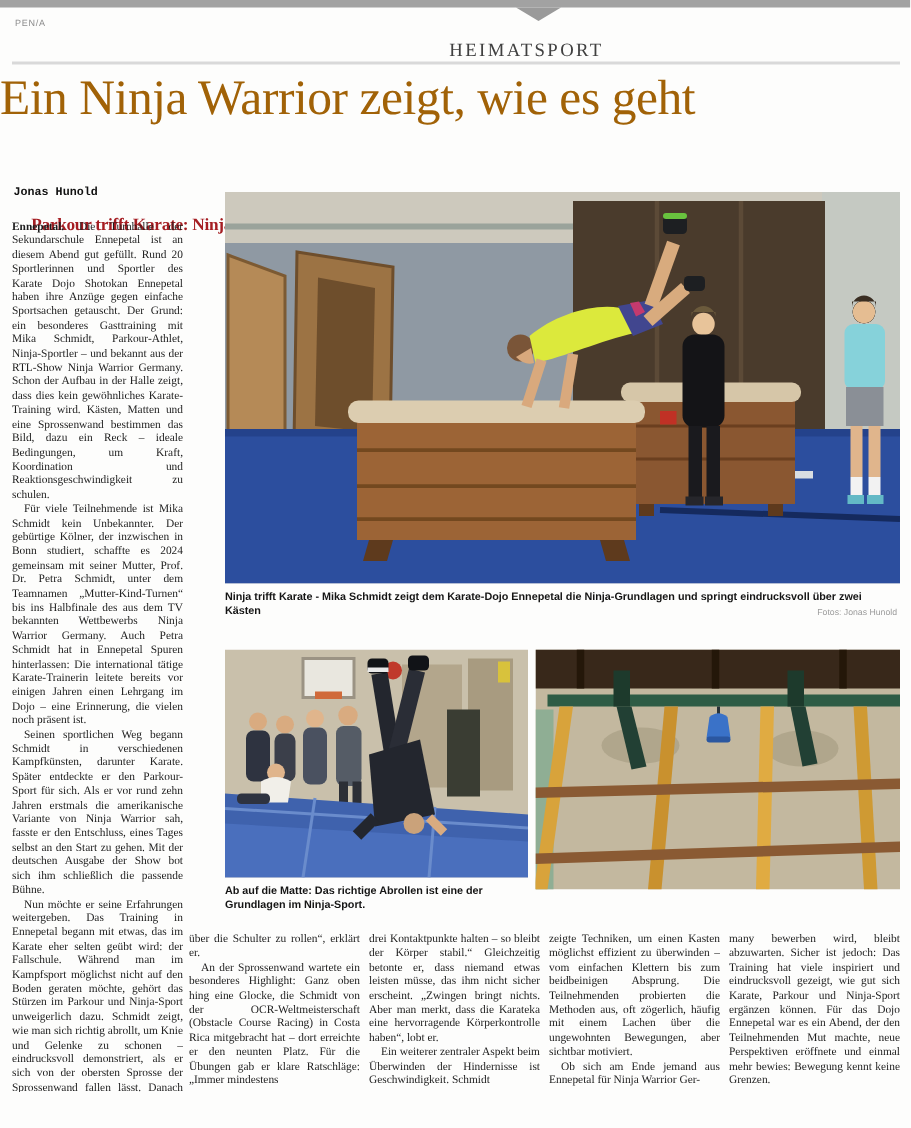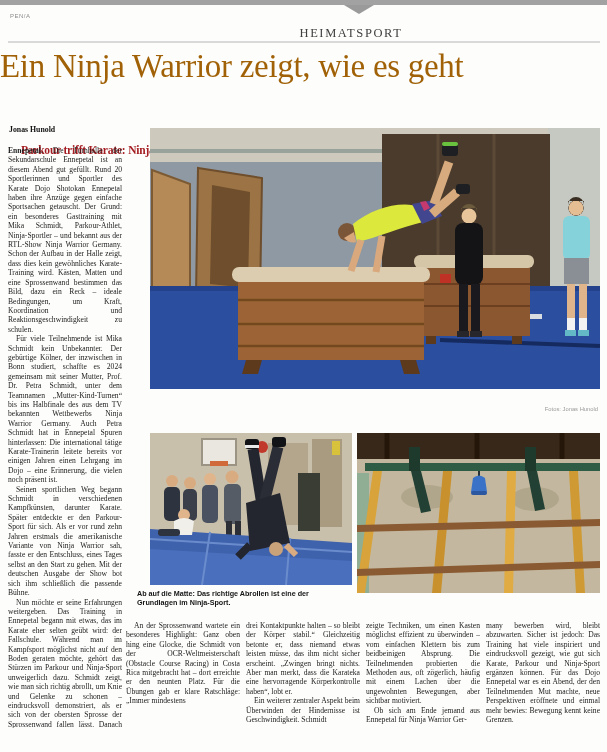--- a/index.html
+++ b/index.html
@@ -13,42 +13,42 @@
   
   .edition{position:absolute;top:13px;left:10px;font-family:"Liberation Sans",sans-serif;
            font-size:6px;color:#8d8d8d;letter-spacing:.5px;}
   .section{position:absolute;top:26px;left:351px;transform:translateX(-50%);
            font-size:12.5px;letter-spacing:1.6px;color:#404040;white-space:nowrap;}
   .rule{position:absolute;top:41px;left:8px;width:592px;border-top:2px solid #d9d9d9;}
   .headline{position:absolute;top:48px;left:0;width:607px;
             font-size:33px;letter-spacing:-.3px;color:#a16207;white-space:nowrap;}
   .subhead{position:absolute;top:100px;left:0;width:607px;text-align:center;
            font-size:11.5px;font-weight:bold;letter-spacing:-.2px;white-space:nowrap;margin-top:44px;}
-  .author{position:absolute;top:125px;left:9px;font-family:Liberation Serif, serif;
+  .author{position:absolute;top:125px;left:9px;font-family:Liberation Mono, monospace;
           font-weight:bold;font-size:7.8px;color:#111;text-align:center;}
   
   .col{position:absolute;font-size:7.6px;line-height:9.4px;text-align:justify;
        color:#1c1c1c;overflow:hidden;}
   .col p{margin:0;}
   .col p.ind{text-indent:8px;}
   #col1{left:8px;top:146px;width:114px;height:582px;}
   #col2{left:126px;top:621px;width:114px;height:127px;}
   #col3{left:246px;top:621px;width:114px;height:127px;}
   #col4{left:366px;top:621px;width:114px;height:127px;}
   #col5{left:486px;top:621px;width:114px;height:127px;}
   
   .photo{position:absolute;display:block;}
   .photo svg{display:block;width:100%;height:100%;}
   #photo-main{left:150px;top:128px;width:450px;height:261px;}
   #photo-mat{left:150px;top:433px;width:202px;height:152px;}
   #photo-bell{left:357px;top:433px;width:243px;height:160px;}
   .caption{position:absolute;font-family:"Liberation Sans",sans-serif;font-weight:bold;
            font-size:7.2px;line-height:9.2px;color:#151515;text-align:left;}
   #caption-main{left:150px;top:393px;width:450px;}
-  #caption-mat{left:137px;top:589px;width:202px;}
+  #caption-mat{left:150px;top:589px;width:202px;}
   #caption-bell{left:357px;top:597px;width:243px;}
   .credit{position:absolute;left:150px;top:406px;width:448px;text-align:right;
           font-family:"Liberation Sans",sans-serif;font-size:5.8px;color:#9a9a9a;}
 </style>
 </head>
 <body>
 
 <div class="page">
 
   <div class="topbar"></div>
@@ -132,20 +132,21 @@
       <rect x="413" y="88" width="27" height="44" rx="6" fill="#86d2da"></rect>
       <rect x="414" y="130" width="25" height="26" fill="#8a8f96"></rect>
       <rect x="417" y="156" width="8" height="34" fill="#e0b58c"></rect>
       <rect x="429" y="156" width="8" height="34" fill="#e0b58c"></rect>
       <rect x="417" y="190" width="8" height="12" fill="#f2f2f2"></rect>
         <rect x="429" y="190" width="8" height="12" fill="#f2f2f2"></rect>
       <rect x="415" y="202" width="11" height="6" fill="#63b9c6"></rect>
         <rect x="428" y="202" width="11" height="6" fill="#63b9c6"></rect>
     </svg>
   </figure>
+  <figcaption class="caption" id="caption-main">Ninja trifft Karate - Mika Schmidt zeigt dem Karate-Dojo Ennepetal die Ninja-Grundlagen und springt eindrucksvoll über zwei Kästen</figcaption>
   <div class="credit">Fotos: Jonas Hunold</div>
 
   <figure class="photo" id="photo-mat" style="margin:0;">
     <svg viewBox="0 0 202 152" preserveAspectRatio="none">
       <rect width="202" height="152" fill="#c9c0ab"></rect>
       <rect x="118" y="10" width="40" height="82" fill="#b3a68c"></rect>
       <rect x="162" y="6" width="30" height="88" fill="#a89b80"></rect>
       <rect x="52" y="6" width="34" height="26" fill="#e9e7df" stroke="#9b9384" stroke-width="2"></rect>
       <rect x="60" y="28" width="18" height="5" fill="#d06a3a"></rect>
       <circle cx="112" cy="14" r="6" fill="#c0392b"></circle>
@@ -212,20 +213,21 @@
       <polygon points="86,38 95,38 84,160 75,160" fill="#c9912e"></polygon>
       <polygon points="150,38 159,38 156,160 147,160" fill="#e0ab42"></polygon>
       <polygon points="212,38 221,38 228,160 219,160" fill="#cf9a33"></polygon>
 
       <polygon points="0,92 243,86 243,93 0,99" fill="#8a5a33"></polygon>
       <polygon points="0,136 243,128 243,135 0,143" fill="#8a5a33"></polygon>
     </svg>
   </figure>
 
   <div class="col" id="col2">
+    <p>über die Schulter zu rollen“, erklärt er.</p>
     <p class="ind">An der Sprossenwand wartete ein besonderes Highlight: Ganz oben hing eine Glocke, die Schmidt von der OCR-Weltmeisterschaft (Obstacle Course Racing) in Costa Rica mitgebracht hat – dort erreichte er den neunten Platz. Für die Übungen gab er klare Ratschläge: „Immer mindestens</p>
   </div>
   <div class="col" id="col3">
     <p>drei Kontaktpunkte halten – so bleibt der Körper stabil.“ Gleichzeitig betonte er, dass niemand etwas leisten müsse, das ihm nicht sicher erscheint. „Zwingen bringt nichts. Aber man merkt, dass die Karateka eine hervorragende Körperkontrolle haben“, lobt er.</p>
     <p class="ind">Ein weiterer zentraler Aspekt beim Überwinden der Hindernisse ist Geschwindigkeit. Schmidt</p>
   </div>
   <div class="col" id="col4">
     <p>zeigte Techniken, um einen Kasten möglichst effizient zu überwinden – vom einfachen Klettern bis zum beidbeinigen Absprung. Die Teilnehmenden probierten die Methoden aus, oft zögerlich, häufig mit einem Lachen über die ungewohnten Bewegungen, aber sichtbar motiviert.</p>
     <p class="ind">Ob sich am Ende jemand aus Ennepetal für Ninja Warrior Ger-</p>
   </div>

